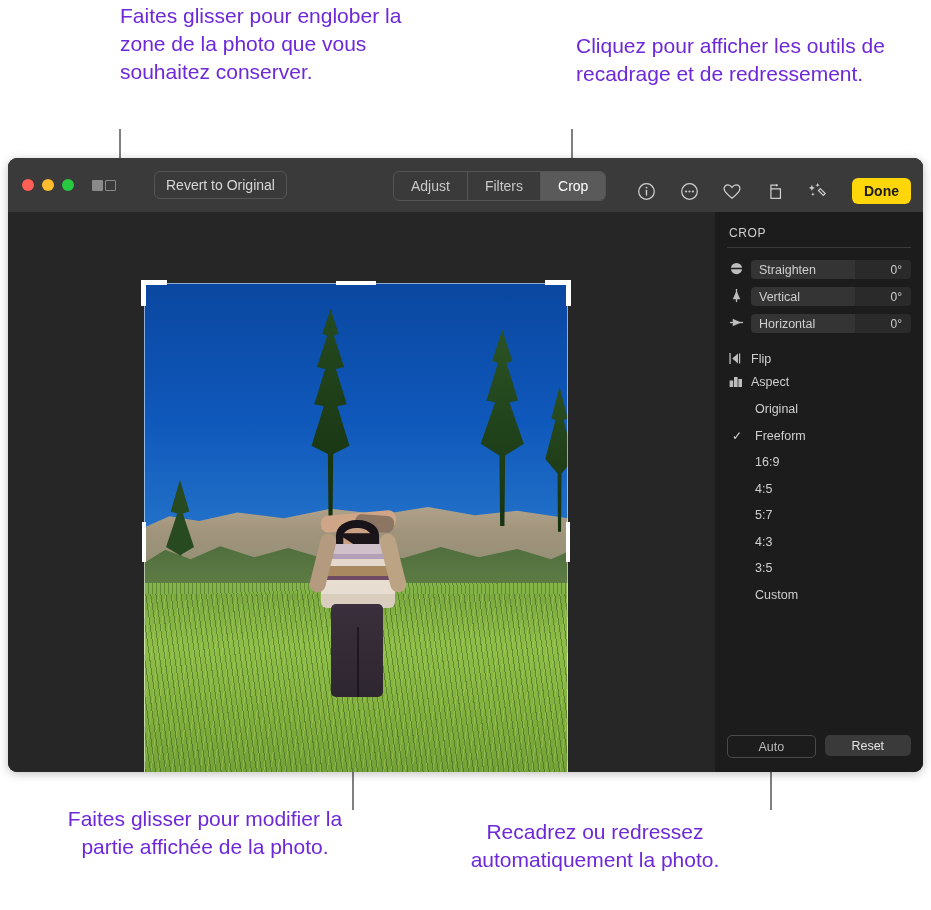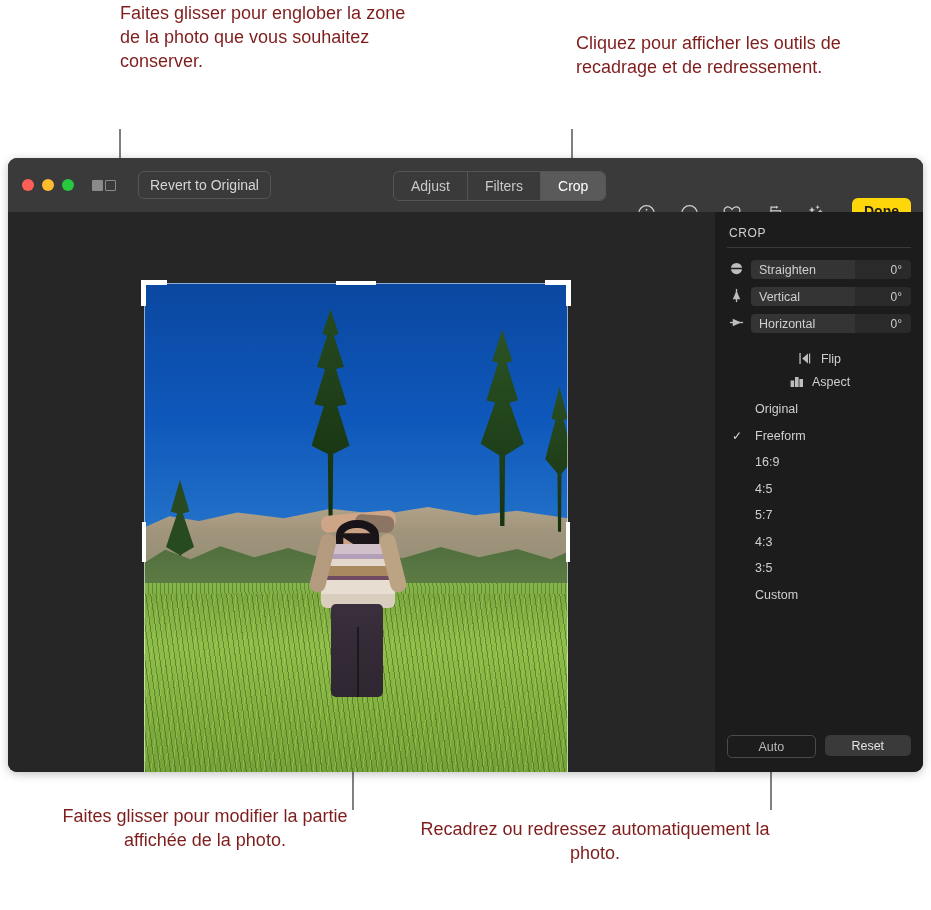--- a/index.html
+++ b/index.html
@@ -7,22 +7,22 @@
     width: 931px; height: 910px;
     background: #ffffff;
     font-family: "Liberation Sans", sans-serif;
     overflow: hidden;
   }
   #root { position: relative; width: 931px; height: 910px; background:#fff; }
 
   
   .callout {
     position: absolute;
-    color: #7f1d1d;
-    font-size: 18px;
+    color: #6d28d9;
+    font-size: 21px;
     line-height: 1.33;
     font-family: "Liberation Sans", sans-serif;
     white-space: pre-line;
   }
   .callout.c-tl { left: 120px; top: 2px; width: 300px; text-align: left; }
   .callout.c-tr { left: 576px; top: 32px; width: 330px; text-align: left; }
   .callout.c-bl { left: 55px; top: 805px; width: 300px; text-align: center; }
   .callout.c-br { left: 410px; top: 805px; width: 370px; text-align: center; margin-top: 13px; }
 
   .leader { position: absolute; background: #808080; }
@@ -51,21 +51,21 @@
   .light { width: 12px; height: 12px; border-radius: 50%; }
   .l-red { background:#ff5f57; }
   .l-yellow { background:#febc2e; }
   .l-green { background:#28c840; }
 
   .sidebar-toggle { margin-left: 18px; display:flex; align-items:center; }
   .st-a { width: 11px; height: 11px; background:#8a8a8a; border-radius:1px; }
   .st-b { width: 11px; height: 11px; border:1.4px solid #8a8a8a; border-radius:1px; margin-left:2px; box-sizing:border-box;}
 
   .tb-btn {
-    margin-left: 22px;
+    margin-left: 38px;
     height: 26px;
     padding: 0 11px;
     display:flex; align-items:center;
     border: 1px solid #555;
     border-radius: 6px;
     color: #d6d6d6;
     font-size: 14px;
     background: transparent;
     white-space: nowrap;
   }
@@ -84,21 +84,21 @@
     font-size: 14px;
     color: #c9c9c9;
     border-right: 1px solid #555;
     background: transparent;
   }
   .seg-item:last-child { border-right: none; }
   .seg-item.active { background:#5a5a5a; color:#fff; }
 
   .tb-right {
     position:absolute; right: 12px; top: 0; height: 66px;
-    display:flex; align-items:flex-end; gap: 21px;
+    display:flex; align-items:center; gap: 21px;
   }
   .tb-icon { width: 22px; height: 22px; display:flex; align-items:center; justify-content:center; color:#cfcfcf; }
   .tb-icon svg { display:block; }
   .done-btn {
     background: #ffd60a;
     color: #1a1a1a;
     font-size: 14px;
     font-weight: bold;
     border-radius: 6px;
     padding: 5px 12px;
@@ -217,21 +217,21 @@
   }
   .crop-title { color:#cfcfcf; font-size: 12px; letter-spacing: .6px; margin: 0 0 7px 2px; }
   .sep { height:1px; background:#3a3a3a; margin-bottom: 12px; }
 
   .slider-row { display:flex; align-items:flex-start; margin-bottom: 8px; }
   .slider-icon { width: 18px; height: 16px; display:flex; align-items:center; justify-content:center; color:#bdbdbd; flex:0 0 18px; margin-right:6px; }
   .slider-ctl { flex:1; display:flex; height: 19px; border-radius: 4px; overflow:hidden; }
   .slider-label { flex: 0 0 96px; background:#343434; color:#cfcfcf; display:flex; align-items:center; padding-left: 8px; font-size: 12.5px; }
   .slider-val { flex:1; background:#2a2a2a; color:#cfcfcf; display:flex; align-items:center; justify-content:flex-end; padding-right: 9px; font-size: 12px; }
 
-  .menu-row { display:flex; align-items:center; height: 23px; color:#cfcfcf; font-size:12.5px;justify-content:center; }
+  .menu-row { display:flex; align-items:center; height: 23px; color:#cfcfcf; font-size:12.5px; }
   .menu-icon { width:18px; height:14px; display:flex; align-items:center; justify-content:center; margin-right:6px; color:#bdbdbd; flex:0 0 18px;}
   .aspect-item { display:flex; align-items:center; height: 26.5px; font-size:12.5px; color:#cfcfcf; }
   .aspect-check { width: 20px; flex:0 0 20px; display:flex; align-items:center; justify-content:center; color:#d7d7d7; font-size: 12px; }
   .aspect-label { padding-left: 8px; }
 
   .btm-btns { position:absolute; left: 12px; right: 12px; bottom: 14px; display:flex; gap: 9px; }
   .sb-btn { flex:1; height: 21px; border-radius: 5px; display:flex; align-items:center; justify-content:center; font-size:12.5px; }
   .sb-btn.outline { border:1px solid #4a4a4a; color:#b9b9b9; background: transparent; }
   .sb-btn.filled { background:#3a3a3a; color:#e3e3e3; }
 </style>

